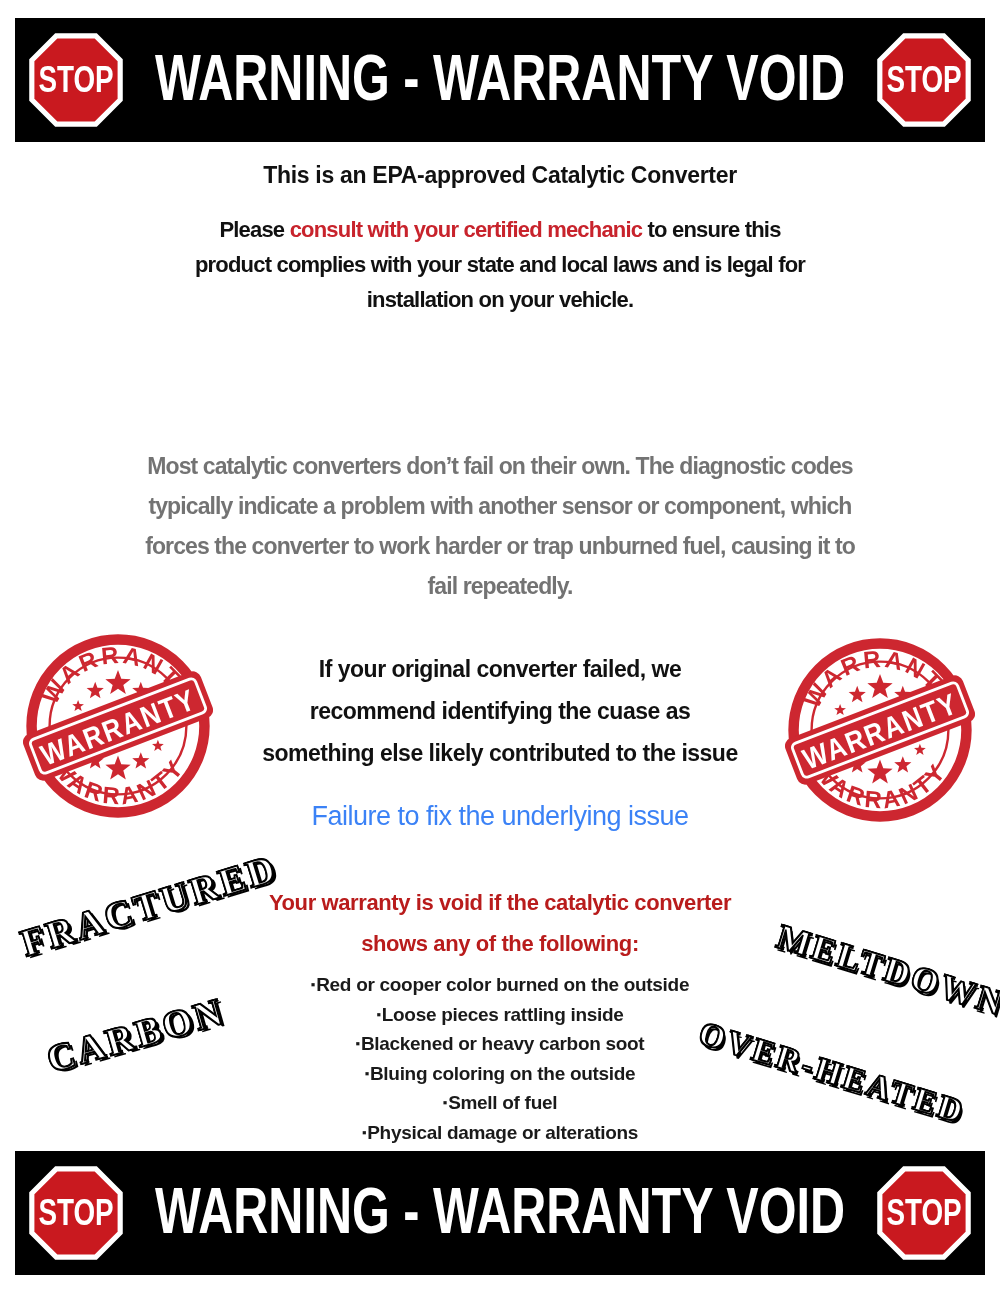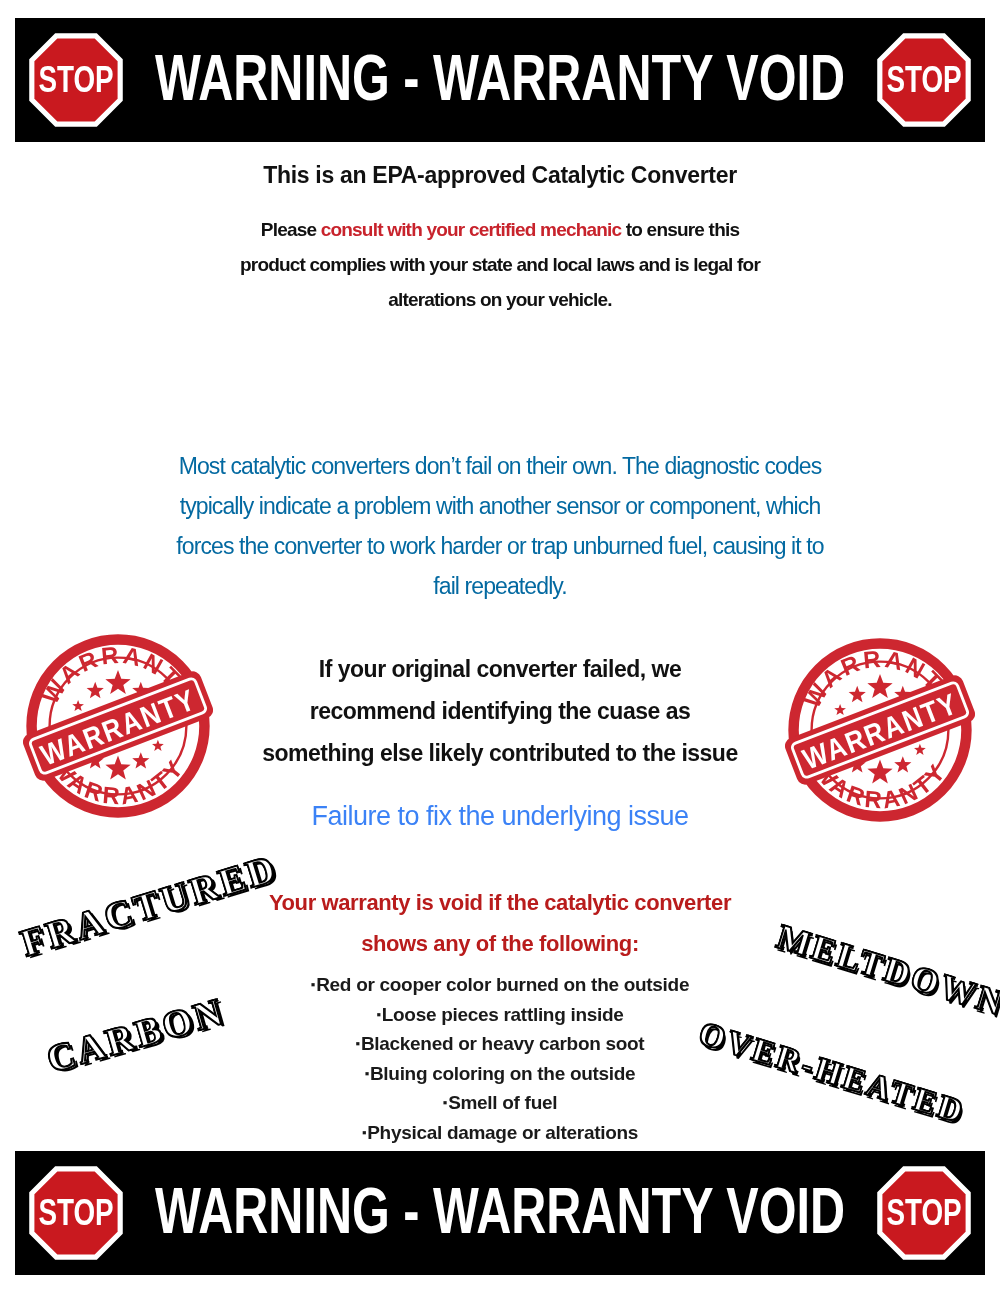--- a/index.html
+++ b/index.html
@@ -14,25 +14,25 @@
     padding:0 14px;box-sizing:border-box;
   }
   .banner.top{top:18px;}
   .banner.bottom{bottom:17px;}
   .stop-sign{flex:0 0 auto;}
   .banner-title-svg{flex:1 1 auto;}
   
   .sec{position:absolute;left:0;right:0;text-align:center;}
   .line{white-space:nowrap;}
   .epa{top:162px;font-size:23px;font-weight:bold;letter-spacing:-0.3px;}
-  .consult{top:212px;font-size:19px;font-weight:bold;letter-spacing:-0.8px;line-height:35px;}
+  .consult{top:212px;font-size:22px;font-weight:bold;letter-spacing:-0.8px;line-height:35px;}
   .red-inline{color:#c8232c;}
   .headline{top:358px;font-size:28px;letter-spacing:-0.5px;color:#b23431;}
   .headline .underline{display:inline-block;border-bottom:3px solid #b23431;padding-bottom:3px;}
-  .diagnostic{top:446px;font-size:23px;font-weight:normal;letter-spacing:-0.9px;line-height:40px;color:#0369a1;}
+  .diagnostic{top:446px;font-size:23px;font-weight:bold;letter-spacing:-0.9px;line-height:40px;color:#737373;}
   .recommendation{top:648px;left:212px;right:212px;font-size:23px;font-weight:bold;letter-spacing:-0.5px;line-height:42px;}
   .failure{top:796px;font-size:27px;letter-spacing:-0.5px;line-height:40px;color:#3b82f6;}
   .void-notice{top:882px;font-size:22px;font-weight:bold;letter-spacing:-0.4px;line-height:41px;color:#b91c1c;}
   .symptoms{top:970px;list-style:none;margin:0;padding:0;font-size:19px;font-weight:bold;letter-spacing:-0.3px;line-height:29.5px;color:#1a1a1a;}
   .symptoms .bullet{font-size:13px;vertical-align:2px;margin-right:1px;}
   
   .stamp{position:absolute;width:190px;height:190px;}
   .stamp.left{left:23px;top:631px;}
   .stamp.right{left:785px;top:635px;}
   
@@ -77,21 +77,21 @@
     </svg>
   </div>
 
   <div class="sec epa">
     <div class="line">This is an EPA-approved Catalytic Converter</div>
   </div>
 
   <div class="sec consult">
     <div class="line"><span>Please </span><span class="red-inline">consult with your certified mechanic</span><span> to ensure this</span></div>
     <div class="line">product complies with your state and local laws and is legal for</div>
-    <div class="line">alterations on your vehicle.</div>
+    <div class="line">installation on your vehicle.</div>
   </div>
 
 
   <div class="sec diagnostic">
     <div class="line">Most catalytic converters don’t fail on their own. The diagnostic codes</div>
     <div class="line">typically indicate a problem with another sensor or component, which</div>
     <div class="line">forces the converter to work harder or trap unburned fuel, causing it to</div>
     <div class="line">fail repeatedly.</div>
   </div>
 

